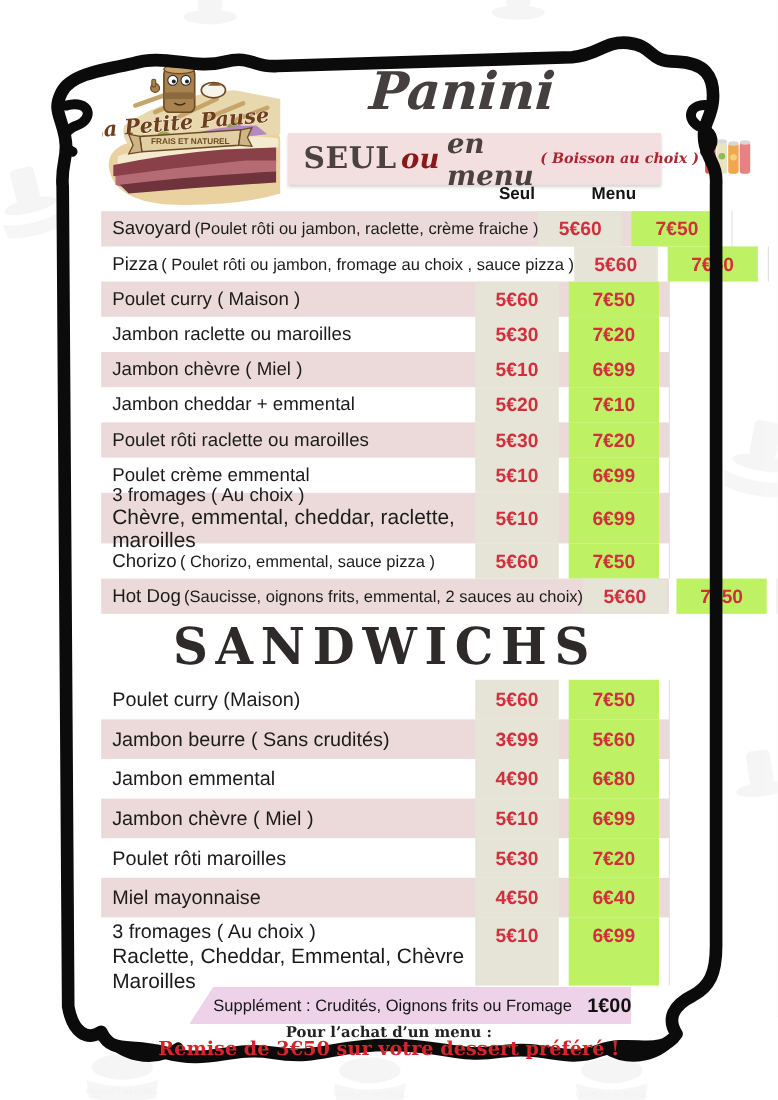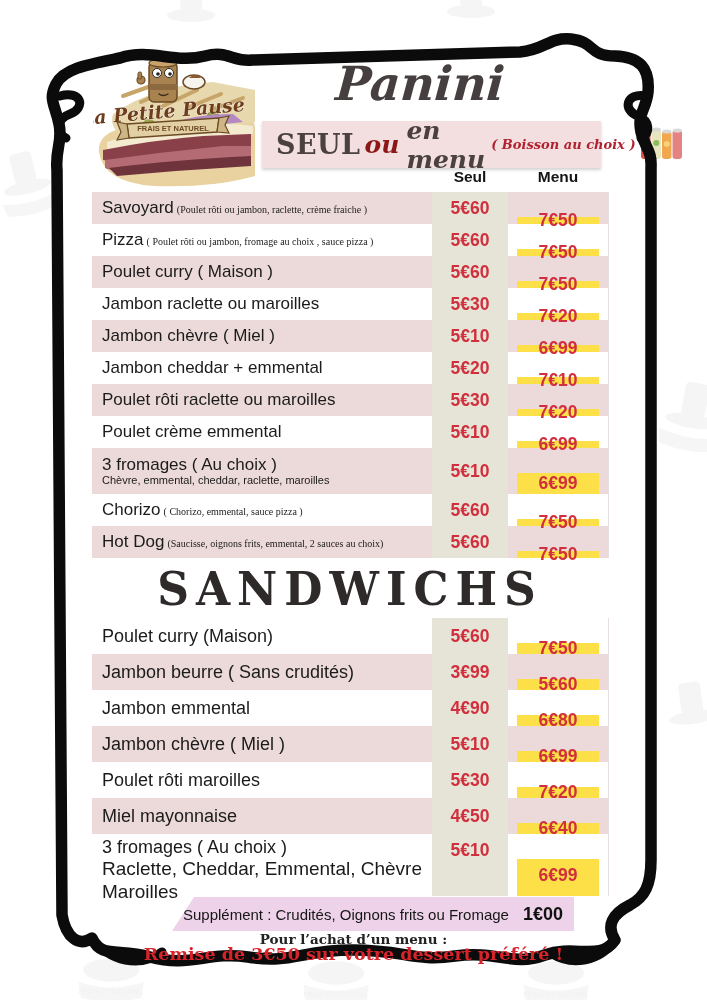--- a/index.html
+++ b/index.html
@@ -37,40 +37,40 @@
   .prow{height:32px;}
   .prow.tall{height:46px;}
   .srow{height:36px;}
   .srow.tall2{height:62px;}
   .shaded{background:#ecd9d9;}
   .namecell{flex:0 0 340px;display:flex;flex-direction:column;justify-content:center;
             padding-left:10px;box-sizing:border-box;color:#1b1b1b;line-height:1.12;}
   .srow.tall2 .namecell{justify-content:flex-start;padding-top:3px;}
   .nline{white-space:nowrap;}
   .prow .nm{font-size:17px;}
-  .prow .ds{font-size:10px;margin-left:3px;font-family:Liberation Serif, serif;}
-  .prow .sub{font-size:11px;}
+  .prow .ds{font-size:15px;margin-left:3px;}
+  .prow .sub{font-size:19px;}
   .srow .nm{font-size:18px;}
   .srow .sub{font-size:19px;line-height:1.22;}
   .cell{display:flex;align-items:center;justify-content:center;}
   .seulcell{flex:0 0 76px;background:#e5e4d6;}
   .gapcell{flex:0 0 9px;}
-  .menucell{flex:0 0 82px;background:#fde047;margin-top:25px;}
+  .menucell{flex:0 0 82px;background:#bef264;}
   .edgecell{flex:0 0 9px;border-right:1px solid rgba(120,70,70,.18);}
   .srow.tall2 .cell{align-items:flex-start;padding-top:6px;box-sizing:border-box;}
   .price{font-size:17.5px;font-weight:bold;color:#d12f3d;}
 
   .sandwich-title{height:60px;display:flex;align-items:center;justify-content:center;
       font-family:"DejaVu Serif",serif;font-weight:bold;font-size:44px;letter-spacing:7px;
       color:#2e2a29;transform:scaleY(1.05);}
 
   
   .supplement{position:absolute;left:172px;top:897px;width:402px;height:34px;z-index:3;
       background:#edd2e9;clip-path:polygon(22px 0,100% 0,100% 100%,0 100%);
-      display:flex;align-items:center;justify-content:center;}
+      display:flex;align-items:center;justify-content:flex-end;}
   .supplement .lab{font-size:15px;color:#161616;}
   .supplement .val{font-size:18px;font-weight:bold;color:#111;margin-left:14px;}
   .footer1{position:absolute;left:0;right:0;top:931px;z-index:3;text-align:center;
       font-family:"DejaVu Serif",serif;font-weight:bold;font-size:13.5px;color:#222;}
   .footer2{position:absolute;left:0;right:0;top:944px;z-index:7;text-align:center;
       font-family:"DejaVu Serif",serif;font-weight:bold;font-size:17.5px;color:#d7242a;}
 </style>
 </head>
 <body>
 

